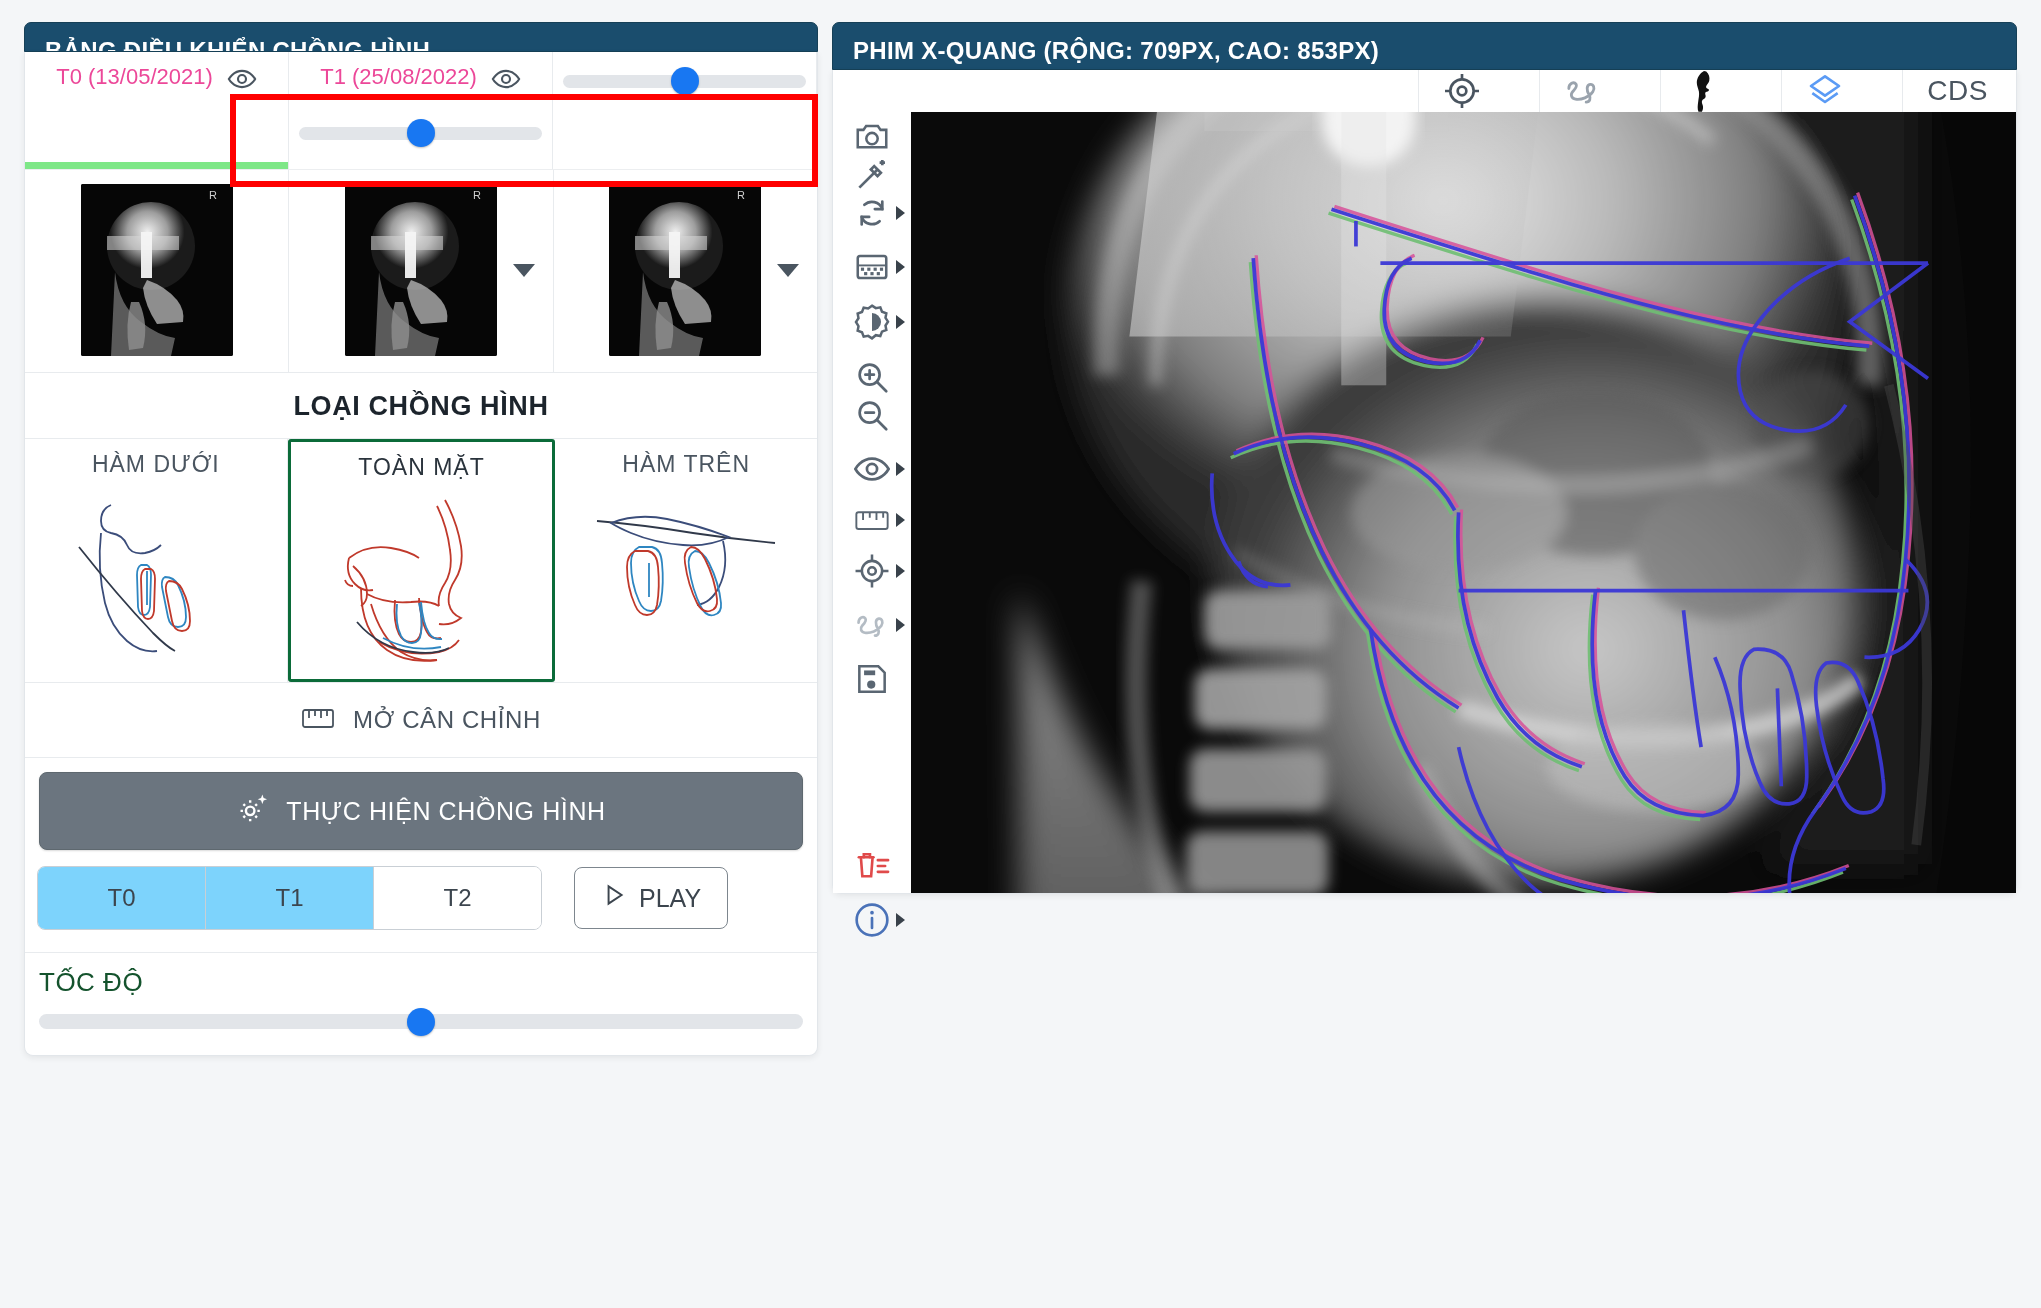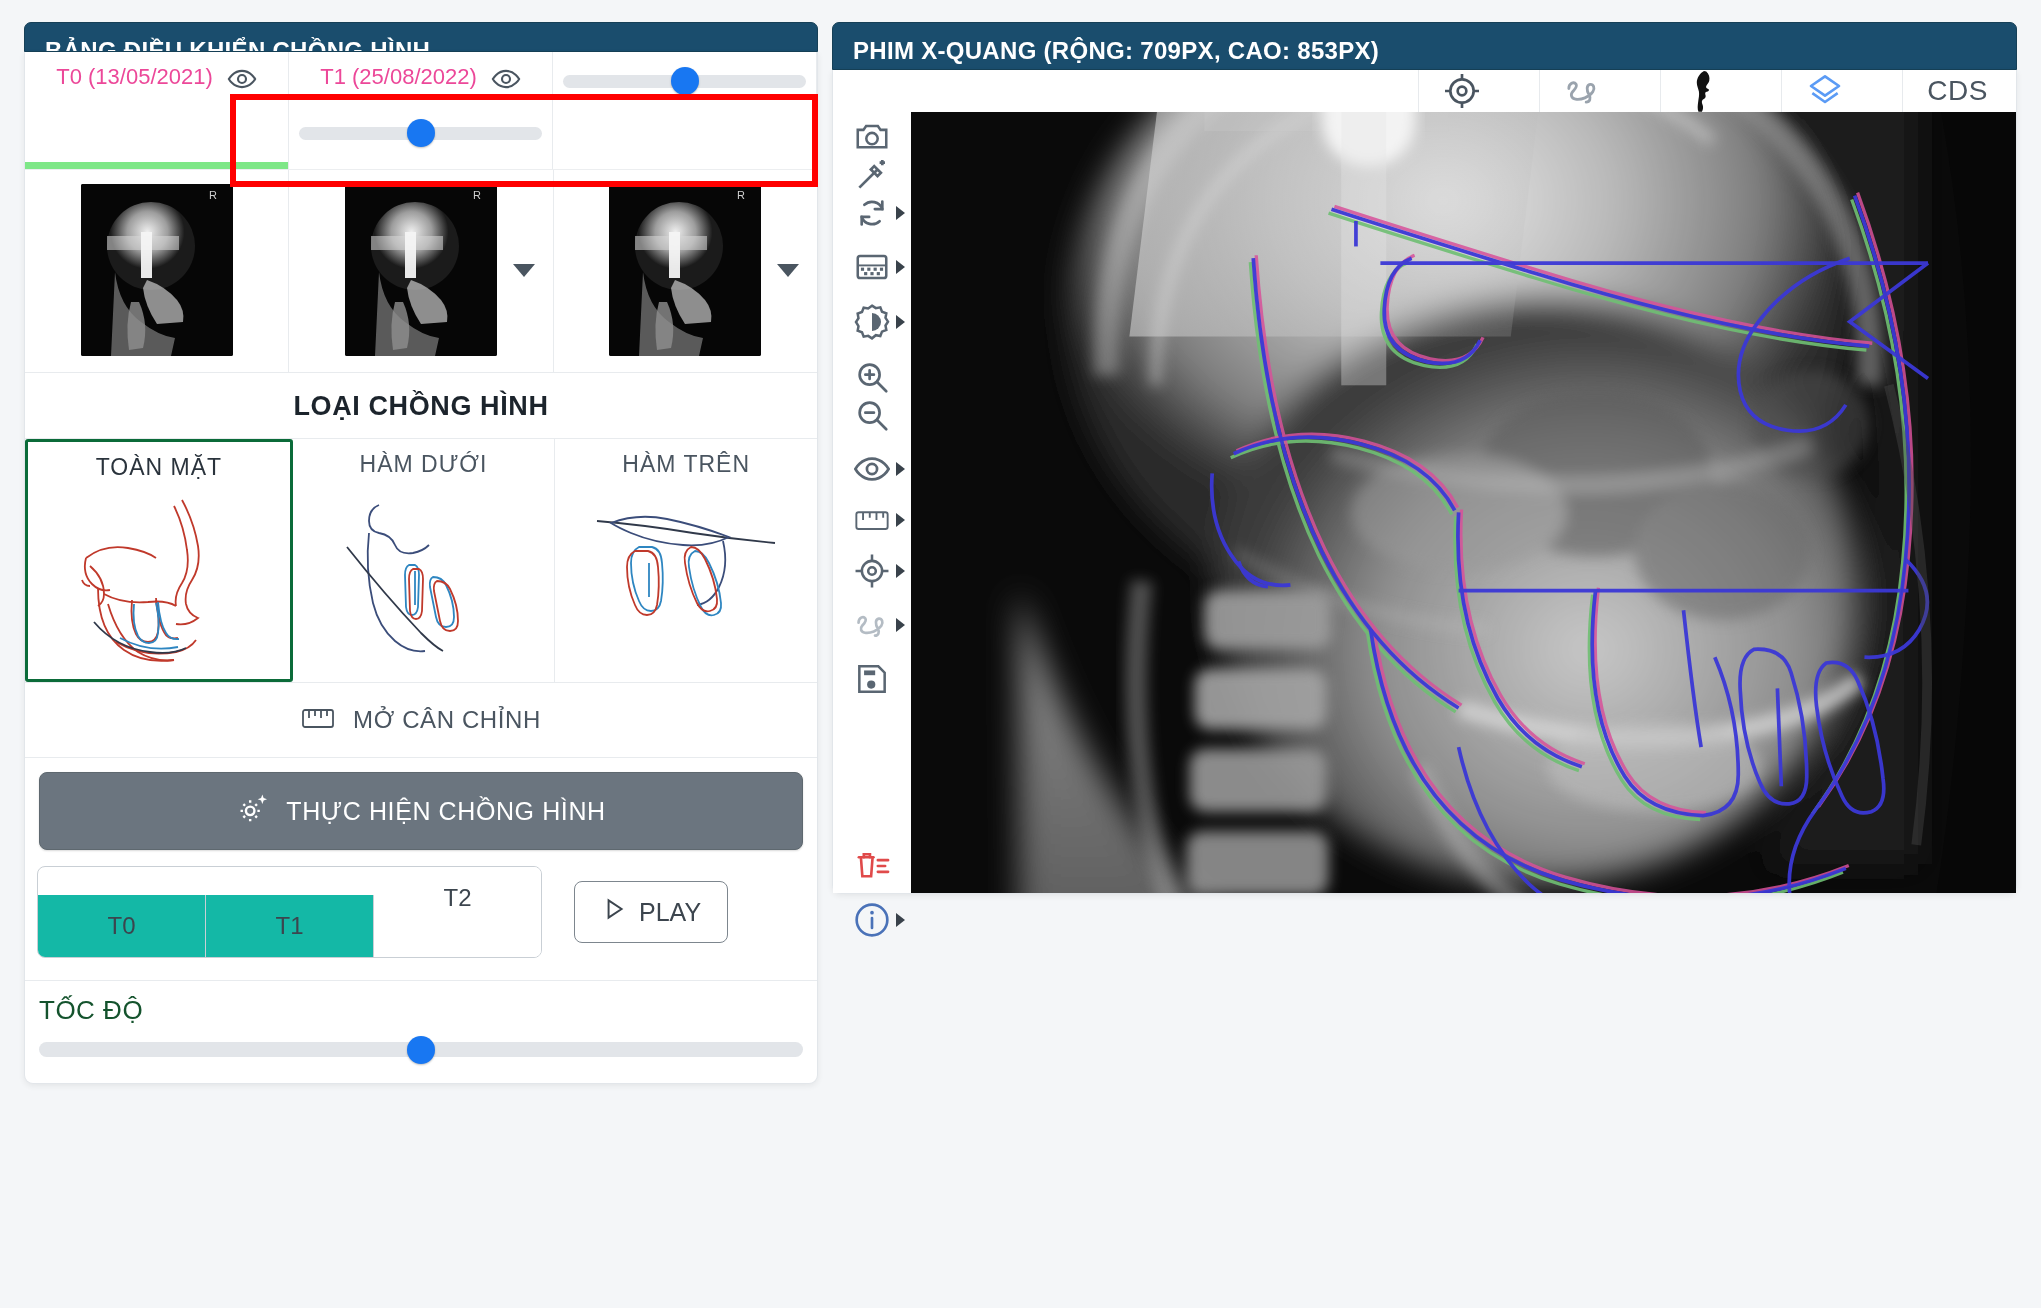--- a/index.html
+++ b/index.html
@@ -231,21 +231,21 @@
     flex: 1 1 0;
     text-align: center;
     font-size: 24px;
     color: #3c454e;
     padding: 17px 0;
     background: #ffffff;
     border-right: 1px solid #c9cfd5;
     cursor: pointer;
   }
   .seg:last-child { border-right: none; }
-  .seg.on { background: #14b8a6; margin-top: 28px; }
+  .seg.on { background: #7dd3fc; }
   .play-btn {
     margin-left: 32px;
     border: 1px solid #7d868e;
     border-radius: 8px;
     padding: 14px 26px;
     font-size: 25px;
     color: #3c454e;
     display: flex;
     align-items: center;
     gap: 12px;
@@ -467,20 +467,44 @@
             </svg>
           </div>
           <div class="caret-dn"></div>
         </div>
       </div>
 
       <div class="sect-title">LOẠI CHỒNG HÌNH</div>
 
       <div class="type-row">
 
+        <div class="type-card">
+          <div class="type-label">HÀM DƯỚI</div>
+          <div class="type-art">
+            <svg width="190" height="176" viewBox="0 0 190 176" fill="none" stroke-width="1.8">
+              <g stroke="#3b4d7a">
+                <path d="M50 20 q-10 4-10 16 q0 10 10 12 q12 2 16 12 q4 10 18 8 q10-2 16-8"></path>
+                <path d="M40 48 q-4 36 4 70 q6 24 22 38 q14 12 30 10"></path>
+              </g>
+              <g stroke="#30394a">
+                <path d="M18 62 q38 48 74 86 q14 14 22 18"></path>
+              </g>
+              <g stroke="#2e86c1">
+                <path d="M80 80 q-4 2-4 10 l1 32 q1 8 6 8 q5 0 6-8 l1-32 q0-8-4-10Z"></path>
+                <path d="M86 86 l0 34"></path>
+                <path d="M104 92 q-4 2-3 10 l6 30 q2 10 10 10 q8 0 8-10 q0-16-8-32 q-4-8-13-8Z"></path>
+              </g>
+              <g stroke="#c0392b">
+                <path d="M84 84 q-4 2-4 10 l1 32 q1 8 6 8 q5 0 6-8 l1-32 q0-8-4-10Z"></path>
+                <path d="M108 96 q-4 2-3 10 l6 30 q2 10 10 10 q8 0 8-10 q0-16-8-32 q-4-8-13-8Z"></path>
+              </g>
+            </svg>
+          </div>
+        </div>
+
         <div class="type-card selected">
           <div class="type-label">TOÀN MẶT</div>
           <div class="type-art">
             <svg width="190" height="176" viewBox="0 0 190 176" fill="none" stroke-width="1.8">
               <g stroke="#c0392b">
                 <path d="M118 12 q12 22 16 46 q3 20-6 34 q-8 12-6 24 q2 10 12 14 q-10 8-22 6"></path>
                 <path d="M110 18 q10 20 13 44 q3 20-5 33 q-8 12-6 23"></path>
                 <path d="M22 70 q18-14 42-10 q18 3 28 10"></path>
                 <path d="M26 78 q14 12 14 28 q0 8-6 12"></path>
                 <path d="M22 70 q-4 16 6 26 q8 8 18 6"></path>
@@ -492,44 +516,20 @@
                 <path d="M34 100 q0 44 26 62 q20 14 50 10"></path>
                 <path d="M52 154 q28 16 60 10 q14-3 20-12"></path>
               </g>
               <g stroke="#2e86c1">
                 <path d="M70 116 q-2 20 4 32 q4 7 11 7 q8 0 9-10 q2-13-2-30"></path>
                 <path d="M94 114 q2 22 8 31 q4 7 13 6"></path>
                 <path d="M56 150 q28 15 58 9"></path>
               </g>
               <g stroke="#30394a">
                 <path d="M30 134 q22 26 56 30 q22 3 36-4"></path>
-              </g>
-            </svg>
-          </div>
-        </div>
-
-        <div class="type-card">
-          <div class="type-label">HÀM DƯỚI</div>
-          <div class="type-art">
-            <svg width="190" height="176" viewBox="0 0 190 176" fill="none" stroke-width="1.8">
-              <g stroke="#3b4d7a">
-                <path d="M50 20 q-10 4-10 16 q0 10 10 12 q12 2 16 12 q4 10 18 8 q10-2 16-8"></path>
-                <path d="M40 48 q-4 36 4 70 q6 24 22 38 q14 12 30 10"></path>
-              </g>
-              <g stroke="#30394a">
-                <path d="M18 62 q38 48 74 86 q14 14 22 18"></path>
-              </g>
-              <g stroke="#2e86c1">
-                <path d="M80 80 q-4 2-4 10 l1 32 q1 8 6 8 q5 0 6-8 l1-32 q0-8-4-10Z"></path>
-                <path d="M86 86 l0 34"></path>
-                <path d="M104 92 q-4 2-3 10 l6 30 q2 10 10 10 q8 0 8-10 q0-16-8-32 q-4-8-13-8Z"></path>
-              </g>
-              <g stroke="#c0392b">
-                <path d="M84 84 q-4 2-4 10 l1 32 q1 8 6 8 q5 0 6-8 l1-32 q0-8-4-10Z"></path>
-                <path d="M108 96 q-4 2-3 10 l6 30 q2 10 10 10 q8 0 8-10 q0-16-8-32 q-4-8-13-8Z"></path>
               </g>
             </svg>
           </div>
         </div>
 
         <div class="type-card">
           <div class="type-label">HÀM TRÊN</div>
           <div class="type-art">
             <svg width="190" height="176" viewBox="0 0 190 176" fill="none" stroke-width="1.8">
               <g stroke="#30394a">

